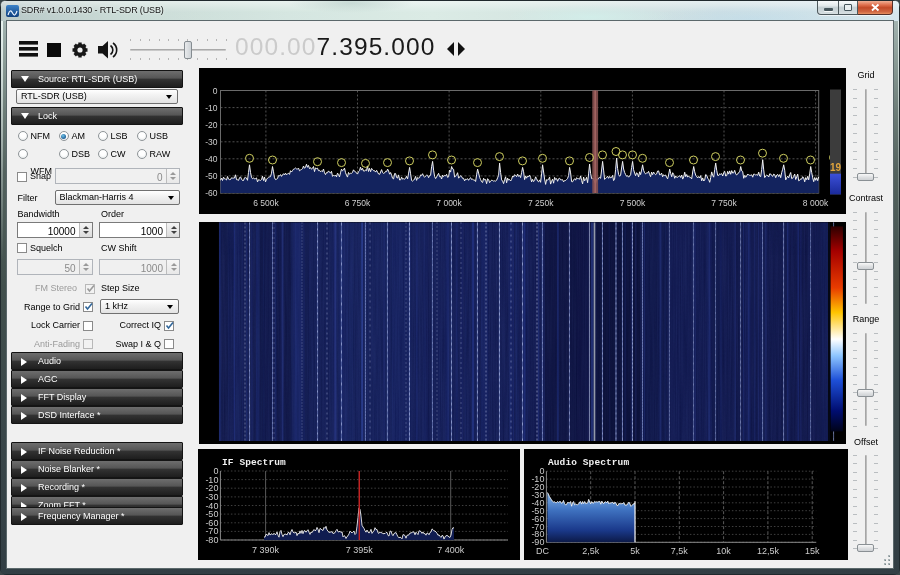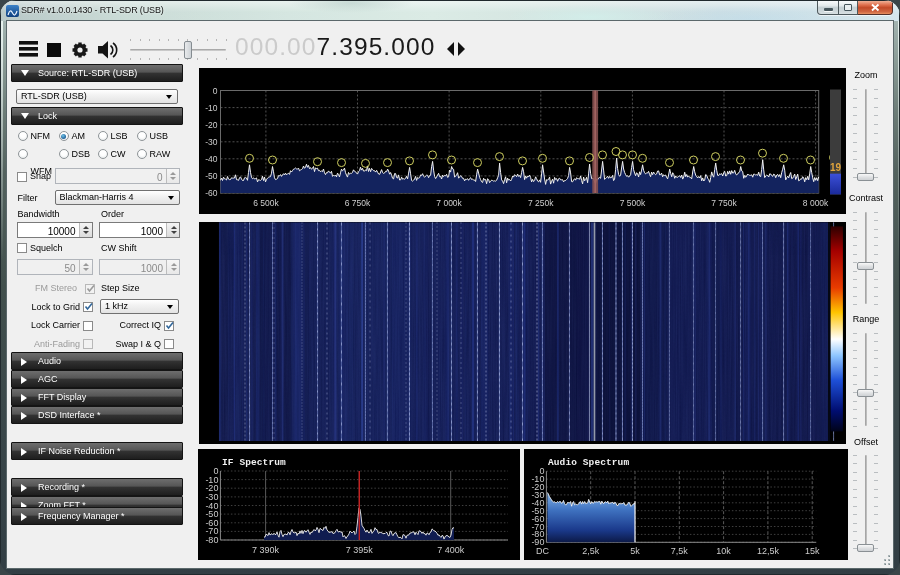--- a/index.html
+++ b/index.html
@@ -1,15 +1,15 @@
 <!DOCTYPE html>
 <html><head><meta charset="utf-8"><title>SDR#</title><style>
 *{margin:0;padding:0;box-sizing:border-box}
 html,body{width:900px;height:575px;overflow:hidden;font-family:"Liberation Sans",sans-serif;background:#3a4548}
-#win{position:relative;width:900px;height:575px;border-radius:16px;overflow:hidden;background:linear-gradient(180deg,#b5c5c4 0%,#a3b4b1 3.6%,#8d9e99 10%,#6b7b76 20%,#53625e 30%,#42504d 50%,#394649 75%,#323e44 100%)}
+#win{position:relative;width:900px;height:575px;border-radius:7px;overflow:hidden;background:linear-gradient(180deg,#b5c5c4 0%,#a3b4b1 3.6%,#8d9e99 10%,#6b7b76 20%,#53625e 30%,#42504d 50%,#394649 75%,#323e44 100%)}
 #win::before{content:"";position:absolute;left:0;top:0;right:0;bottom:0;border:1px solid #20292d;border-radius:4px;pointer-events:none;z-index:50}
 #titlebar{position:absolute;left:1px;top:1px;width:898px;height:20px;
  background:linear-gradient(90deg,#b5c5c4 0%,#c8dad5 14%,#d3e5df 32%,#d9eae4 48%,#d2e3e0 64%,#cbdde2 80%,#d3e5ec 100%)}
 #titlebar::after{content:"";position:absolute;left:0;top:0;width:100%;height:100%;background:radial-gradient(ellipse 120px 18px at 590px 16px,rgba(210,240,235,.8),rgba(210,240,235,0) 70%),radial-gradient(ellipse 90px 14px at 350px 2px,rgba(170,195,190,.5),rgba(170,195,190,0) 70%),radial-gradient(ellipse 150px 20px at 750px 18px,rgba(190,220,235,.55),rgba(190,220,235,0) 70%),linear-gradient(180deg,rgba(255,255,255,.5),rgba(255,255,255,.05) 55%)}
 #client{position:absolute;left:7px;top:21px;width:886px;height:547px;background:#f0f0f0;box-shadow:0 0 0 1px #5b686b}
 .hdr{position:absolute;left:11px;width:172px;height:18px;border:1px solid #141414;border-radius:1px;
  background:linear-gradient(180deg,#6e6e6e 0%,#555555 45%,#333333 50%,#1e1e1e 100%);color:#fff;font-size:9px;line-height:16px}
 .hdr .tri{position:absolute;left:9px;top:4.5px;width:0;height:0}
 .tri.down{border-left:4px solid transparent;border-right:4px solid transparent;border-top:6px solid #fff}
 .tri.right{border-top:4px solid transparent;border-bottom:4px solid transparent;border-left:6px solid #fff}
@@ -108,21 +108,21 @@
     <div style="position:absolute;left:216.0px;top:58px;width:1px;height:2px;background:#b5b5b5"></div>
     <div style="position:absolute;left:225.6px;top:39px;width:1px;height:2px;background:#b5b5b5"></div>
     <div style="position:absolute;left:225.6px;top:58px;width:1px;height:2px;background:#b5b5b5"></div>
 <div style="position:absolute;left:130px;top:49px;width:96px;height:2px;background:linear-gradient(180deg,#999,#d8d8d8);border-radius:1px"></div>
 <div style="position:absolute;left:184px;top:41px;width:8px;height:18px;background:linear-gradient(90deg,#e8eaec,#cdd2d6);border:1px solid #858c91;border-radius:2px"></div>
 <div style="position:absolute;left:235px;top:33px;font-size:24.5px;letter-spacing:1.1px;color:#1a1a1a;font-family:'Liberation Sans';white-space:nowrap"><span style="color:#cbcbcb">000.00</span>7.395.000</div>
 <svg class="tbi" width="24" height="18" style="left:446px;top:41px">
       <polygon points="8,1 8,15 1,8" fill="#111"></polygon>
       <polygon points="12,1 12,15 19,8" fill="#111"></polygon>
     </svg>
-<div class="hdr" style="top:64px">
+<div class="hdr" style="top:70px">
       <i class="tri down"></i>
       <span>Source: RTL-SDR (USB)</span>
     </div>
 <div class="combo" style="left:16px;top:89px;width:162px">RTL-SDR (USB)<i class="arr"></i></div>
 <div class="hdr" style="top:107px">
       <i class="tri down"></i>
       <span>Lock</span>
     </div>
 <div class="radio" style="left:17.5px;top:131px"></div>
     <div class="lbl" style="left:30.5px;top:131px">NFM</div>
@@ -186,21 +186,21 @@
         <i class="dn"></i>
       </span>
     </div>
 <div class="lbl dis" style="left:10px;top:283px;width:67px;text-align:right">FM Stereo</div>
 <div class="cb dis" style="left:85px;top:283.5px">
       <svg width="12" height="12">
         <path d="M2.5 5.5 L4.5 8 L9 2.5" fill="none" stroke="#9a9a9a" stroke-width="1.6"></path>
       </svg>
     </div>
 <div class="lbl" style="left:101px;top:283px">Step Size</div>
-<div class="lbl" style="left:10px;top:301.5px;width:70px;text-align:right">Lock to Grid</div>
+<div class="lbl" style="left:10px;top:301.5px;width:70px;text-align:right">Range to Grid</div>
 <div class="cb" style="left:83px;top:301.5px">
       <svg width="12" height="12">
         <path d="M2.5 5.5 L4.5 8 L9 2.5" fill="none" stroke="#31679b" stroke-width="1.6"></path>
       </svg>
     </div>
 <div class="combo" style="left:100px;top:299px;width:79px">1 kHz<i class="arr"></i></div>
 <div class="lbl" style="left:10px;top:320px;width:70px;text-align:right">Lock Carrier</div>
 <div class="cb" style="left:83px;top:320.5px"></div>
 <div class="lbl" style="left:100px;top:320px;width:61px;text-align:right">Correct IQ</div>
 <div class="cb" style="left:164px;top:320.5px">
@@ -224,20 +224,24 @@
       <i class="tri right"></i>
       <span>DSD Interface *</span>
     </div>
 <div class="hdr" style="top:388px">
       <i class="tri right"></i>
       <span>FFT Display</span>
     </div>
 <div class="hdr" style="top:442px">
       <i class="tri right"></i>
       <span>IF Noise Reduction *</span>
+    </div>
+<div class="hdr" style="top:460px">
+      <i class="tri right"></i>
+      <span>Noise Blanker *</span>
     </div>
 <div class="hdr" style="top:496px">
       <i class="tri right"></i>
       <span>Zoom FFT *</span>
     </div>
 <div class="hdr" style="top:478px">
       <i class="tri right"></i>
       <span>Recording *</span>
     </div>
 <div class="hdr" style="top:507px">
@@ -597,21 +601,21 @@
           <stop offset="0" stop-color="#85b4e8"></stop>
           <stop offset="0.35" stop-color="#3f72c0"></stop>
           <stop offset="0.75" stop-color="#1b3a8c"></stop>
           <stop offset="1" stop-color="#0c1a48"></stop>
         </linearGradient>
       </defs>
 <path d="M23.4 93.29999999999995L23.4 43.5L24.4 45.1L25.4 47.5L26.4 49.1L27.4 50.6L28.4 52.2L29.4 53.0L30.4 52.7L31.5 53.5L32.5 53.6L33.5 52.5L34.5 53.3L35.5 52.6L36.5 52.6L37.5 54.3L38.5 53.6L39.5 51.4L40.5 54.6L41.5 55.8L42.5 55.6L43.5 53.5L44.5 53.6L45.6 53.9L46.6 52.5L47.6 57.2L48.6 53.7L49.6 52.5L50.6 55.8L51.6 55.0L52.6 55.5L53.6 55.7L54.6 55.1L55.6 53.0L56.6 52.6L57.6 55.1L58.6 52.5L59.6 54.6L60.7 52.5L61.7 54.6L62.7 54.3L63.7 53.9L64.7 50.4L65.7 53.1L66.7 54.8L67.7 52.6L68.7 54.1L69.7 54.1L70.7 52.3L71.7 53.2L72.7 52.8L73.7 53.1L74.8 52.6L75.8 52.4L76.8 55.2L77.8 52.1L78.8 54.0L79.8 54.6L80.8 53.0L81.8 52.8L82.8 53.8L83.8 52.1L84.8 54.8L85.8 53.8L86.8 54.1L87.8 53.6L88.8 53.3L89.9 55.0L90.9 53.1L91.9 54.0L92.9 56.4L93.9 56.6L94.9 54.4L95.9 54.8L96.9 54.7L97.9 54.7L98.9 54.4L99.9 53.6L100.9 56.1L101.9 56.1L102.9 56.0L104.0 54.3L105.0 53.1L106.0 55.0L107.0 57.4L108.0 56.3L109.0 55.2L110.0 54.7L111.0 54.4L111.0 93.29999999999995Z" fill="url(#agrad)"></path>
 <path d="M23.4 43.5L24.4 45.1L25.4 47.5L26.4 49.1L27.4 50.6L28.4 52.2L29.4 53.0L30.4 52.7L31.5 53.5L32.5 53.6L33.5 52.5L34.5 53.3L35.5 52.6L36.5 52.6L37.5 54.3L38.5 53.6L39.5 51.4L40.5 54.6L41.5 55.8L42.5 55.6L43.5 53.5L44.5 53.6L45.6 53.9L46.6 52.5L47.6 57.2L48.6 53.7L49.6 52.5L50.6 55.8L51.6 55.0L52.6 55.5L53.6 55.7L54.6 55.1L55.6 53.0L56.6 52.6L57.6 55.1L58.6 52.5L59.6 54.6L60.7 52.5L61.7 54.6L62.7 54.3L63.7 53.9L64.7 50.4L65.7 53.1L66.7 54.8L67.7 52.6L68.7 54.1L69.7 54.1L70.7 52.3L71.7 53.2L72.7 52.8L73.7 53.1L74.8 52.6L75.8 52.4L76.8 55.2L77.8 52.1L78.8 54.0L79.8 54.6L80.8 53.0L81.8 52.8L82.8 53.8L83.8 52.1L84.8 54.8L85.8 53.8L86.8 54.1L87.8 53.6L88.8 53.3L89.9 55.0L90.9 53.1L91.9 54.0L92.9 56.4L93.9 56.6L94.9 54.4L95.9 54.8L96.9 54.7L97.9 54.7L98.9 54.4L99.9 53.6L100.9 56.1L101.9 56.1L102.9 56.0L104.0 54.3L105.0 53.1L106.0 55.0L107.0 57.4L108.0 56.3L109.0 55.2L110.0 54.7L111.0 54.4" fill="none" stroke="#f4f4f4" stroke-width="0.9"></path>
 <line x1="111.0" y1="52.2" x2="111.0" y2="93.29999999999995" stroke="#f4f4f4" stroke-width="1.2"></line>
 </svg>
-<div class="sl-label" style="left:836px;top:70px">Zoom</div>
+<div class="sl-label" style="left:836px;top:70px">Grid</div>
     <div class="tick" style="left:853px;top:89px"></div>
     <div class="tick" style="left:874px;top:89px"></div>
     <div class="tick" style="left:853px;top:98px"></div>
     <div class="tick" style="left:874px;top:98px"></div>
     <div class="tick" style="left:853px;top:107px"></div>
     <div class="tick" style="left:874px;top:107px"></div>
     <div class="tick" style="left:853px;top:115px"></div>
     <div class="tick" style="left:874px;top:115px"></div>
     <div class="tick" style="left:853px;top:124px"></div>
     <div class="tick" style="left:874px;top:124px"></div>

